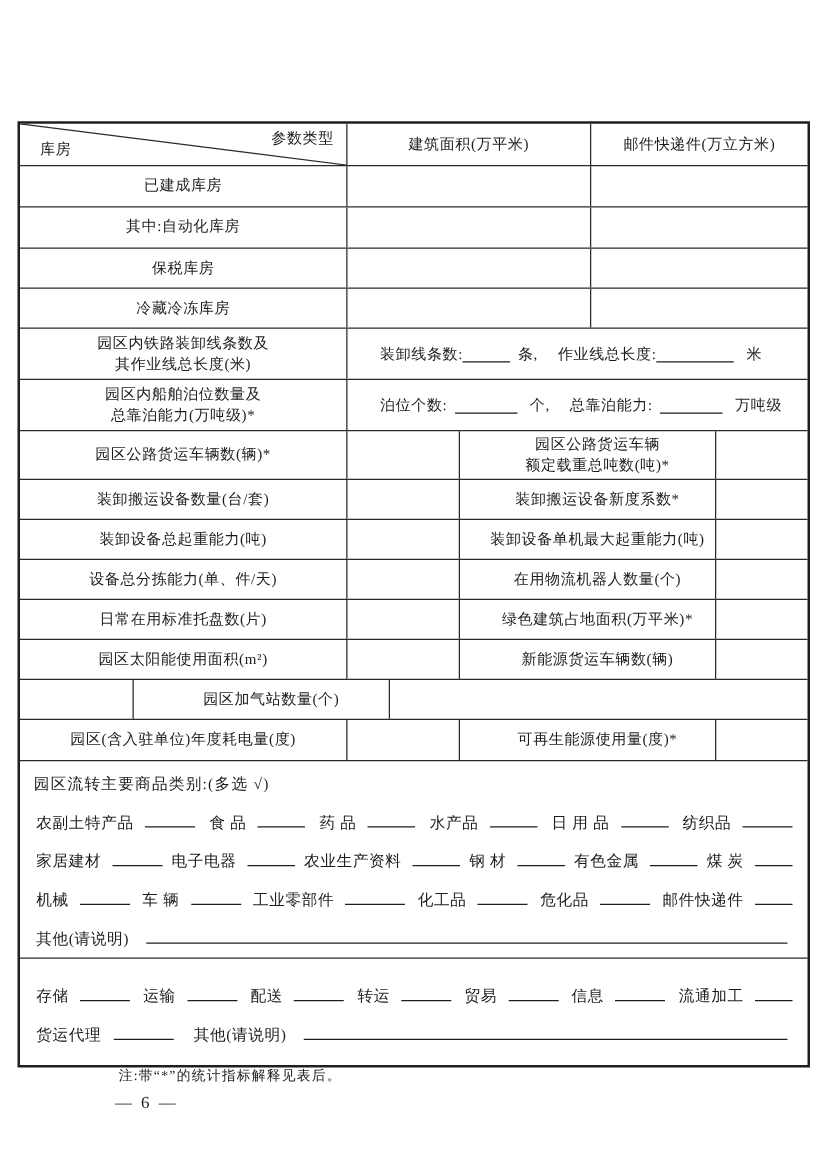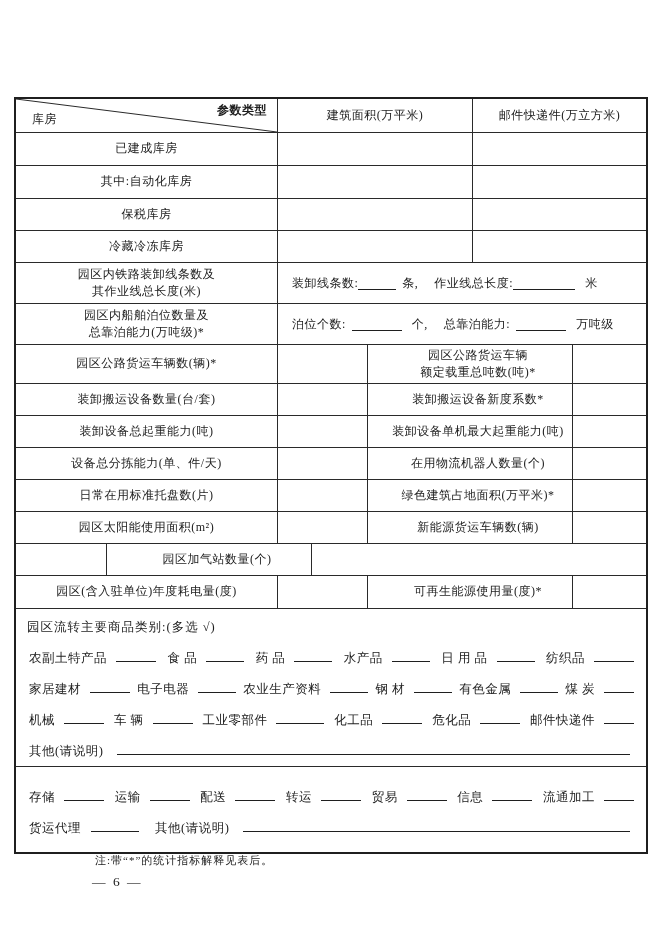--- a/index.html
+++ b/index.html
@@ -27,24 +27,24 @@
   .pc4 { flex:1; }
   .span-right { flex:1; }
   .center { display:flex; flex-direction:column; align-items:center; justify-content:center; text-align:left; line-height:1.45; }
   .h33 { height:33px; } .h32 { height:32px; } .h41 { height:41px; } .h39 { height:39px; }
   .h158 { height:158px; }
   .grow { flex:1; }
 
   
   .diag svg { position:absolute; left:0; top:0; width:100%; height:100%; }
   .diag .corner-bl { position:absolute; left:16px; bottom:4px; }
-  .diag .corner-tr { position:absolute; right:10px; top:3px;font-weight:bold; }
+  .diag .corner-tr { position:absolute; right:10px; top:3px; }
 
   
-  .fillcell { display:flex; align-items:center; padding:0 14px 0 14px; white-space:nowrap; }
+  .fillcell { display:flex; align-items:center; padding:0 14px 0 26px; white-space:nowrap; }
   .blank { display:inline-block; border-bottom:1px solid #1f1f1f; height:13px; vertical-align:-2px; }
   .b38 { width:38px; } .b50 { width:50px; } .b62 { width:62px; } .b40 { width:40px; }
   .b30 { width:30px; } .b48 { width:48px; }
   .gap6 { margin-left:6px; } .gap10 { margin-left:10px; } .gap16 { margin-left:16px; }
 
   
   .section { padding:8px 10px 0 11px; font-size:12.5px; display:flex; flex-direction:column; }
   .section-title { margin-top:2px; letter-spacing:1px; }
   .fill-line { display:flex; align-items:baseline; justify-content:space-between; margin-top:13px; padding:0 2px; }
   .fill-line .pair { display:inline-flex; align-items:baseline; white-space:nowrap; }

